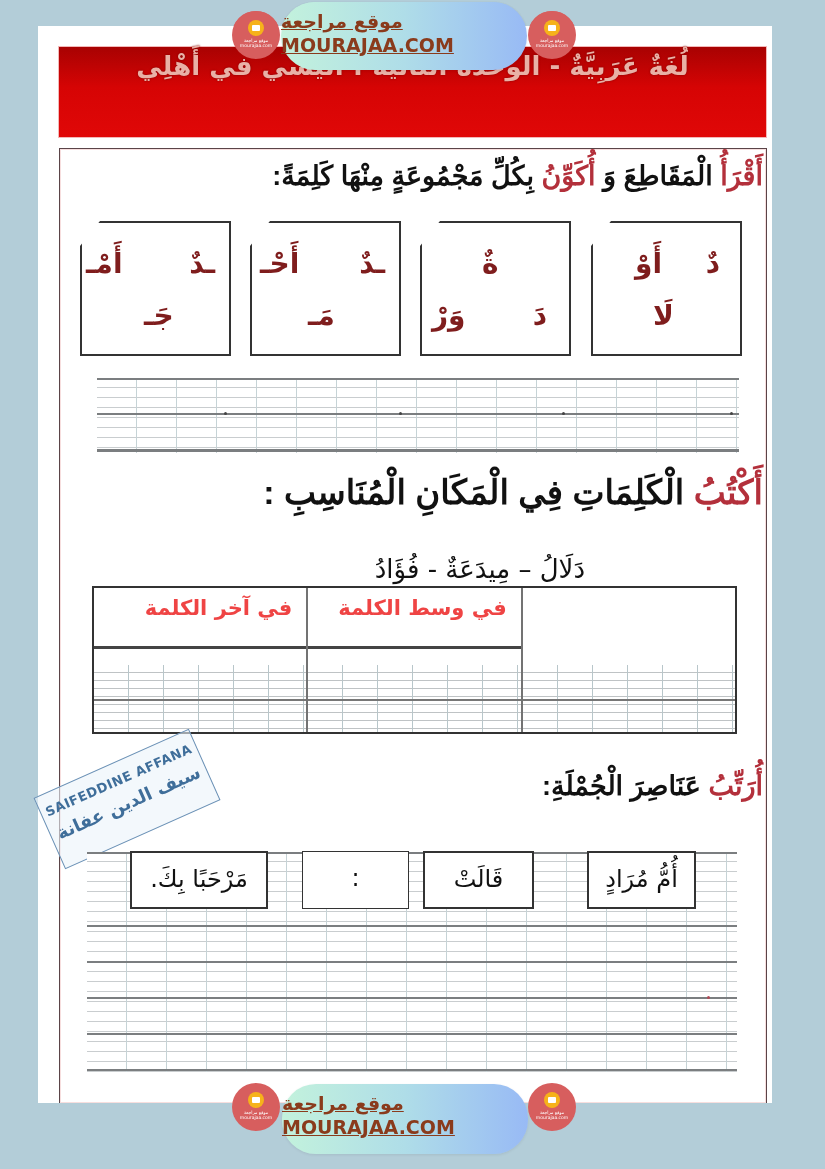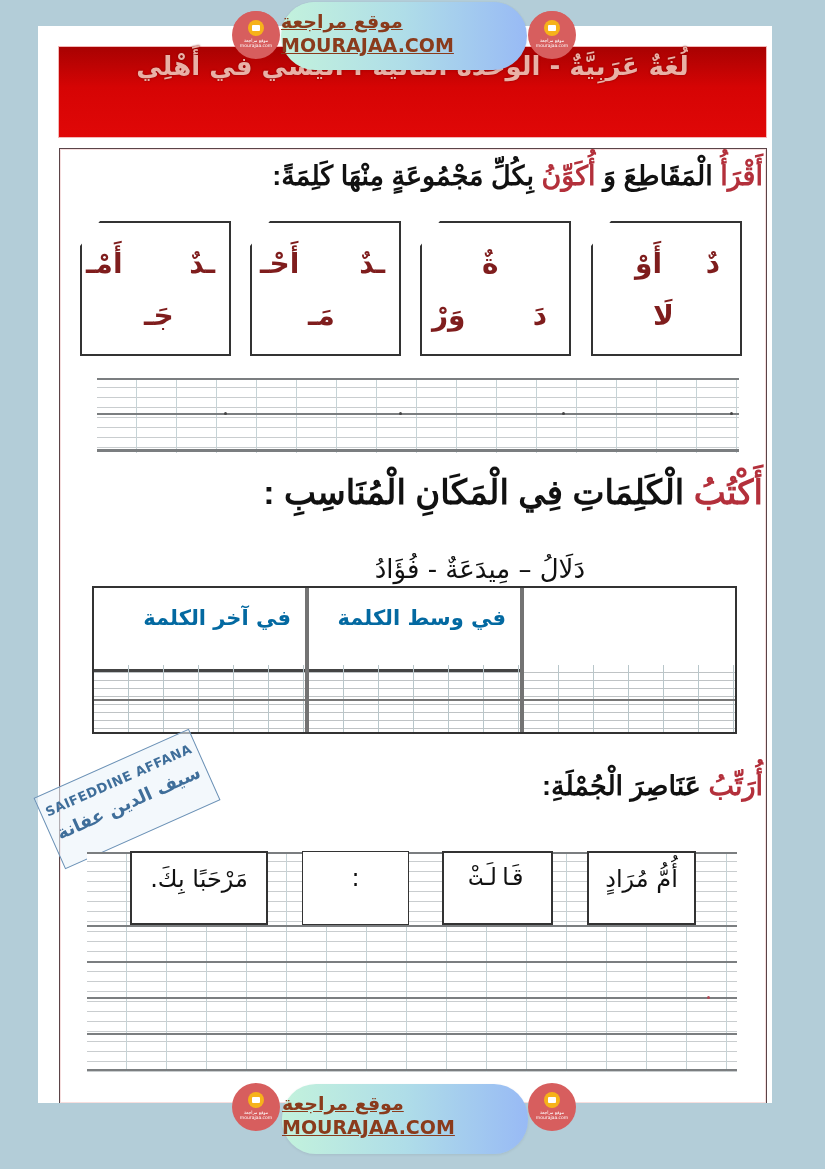--- a/index.html
+++ b/index.html
@@ -51,44 +51,43 @@
   }
   .ruled .bold-line { position: absolute; left: 0; right: 0; height: 2px; background: #7b7e80; }
   .words-row {
     position: absolute; top: 530px; right: 240px; direction: rtl; font-size: 26px; color: #111;
     font-family: "DejaVu Sans", sans-serif; white-space: nowrap; margin-top: 24px;
   }
   .table {
     position: absolute; left: 92px; top: 586px; width: 645px; height: 148px;
     border: 2px solid #333; display: flex; flex-direction: row-reverse; background: #fff;
   }
-  .col { flex: 1; position: relative; border-left: 4px solid #737373; }
+  .col { flex: 1; position: relative; border-left: 2px solid #737373; }
   .col:last-child { border-left: none; }
   .col-head {
-    height: 74px; direction: rtl; font-size: 21px; font-weight: bold; color: #0369a1;
+    height: 61px; direction: rtl; font-size: 21px; font-weight: bold; color: #ef4444;
     padding: 8px 14px 0 0; text-align: right; border-bottom: 3px solid #444;
     font-family: "DejaVu Sans", sans-serif;
-    margin-top: 10px;
   }
   .col-body {
     position: absolute; left: 0; right: 0; top: 77px; bottom: 0;
     background-image:
       repeating-linear-gradient(90deg, transparent 0, transparent 34px, #b8c6ca 34px, #b8c6ca 35px),
       repeating-linear-gradient(180deg, transparent 0, transparent 7px, #bfc3c5 7px, #bfc3c5 8px);
   }
   .col-body .mid { position: absolute; left: 0; right: 0; top: 34px; height: 2px; background: #777; }
   .stamp {
     position: absolute; left: 42px; top: 760px; width: 170px; height: 78px;
     border: 1.5px solid #6a90b5; transform: rotate(-24deg);
     color: #3f6e9a; text-align: center; background: rgba(235,244,250,0.6);
   }
   .stamp .en { font-size: 13px; font-weight: bold; letter-spacing: 0.5px; margin-top: 10px; font-family: "DejaVu Sans", sans-serif; }
   .stamp .ar { font-size: 18px; font-weight: bold; direction: rtl; margin-top: 6px; font-family: "DejaVu Sans", sans-serif; }
   .word-box {
-    position: absolute; top: 851px; height: 74px; border: 2px solid #333; background: #fff;
+    position: absolute; top: 851px; height: 58px; border: 2px solid #333; background: #fff;
     direction: rtl; text-align: center; font-size: 24px; line-height: 52px; color: #111;
     font-family: "DejaVu Sans", sans-serif;
   }
   .banner {
     position: absolute; width: 246px; height: 68px; border-radius: 34px;
     background: linear-gradient(90deg, #c3f2dc 0%, #afdde8 50%, #98baf5 100%);
     text-align: left; color: #8a3b1c; font-weight: bold;
     box-shadow: 0 1px 3px rgba(0,0,0,0.08);
   }
   .banner .ar { font-size: 19px; text-decoration: underline; direction: rtl; margin-top: 8px; font-family: "DejaVu Sans", sans-serif; }
@@ -217,21 +216,21 @@
   <div class="bold-line" style="top:0px;"></div>
   <div class="bold-line" style="top:73px;"></div>
   <div class="bold-line" style="top:109px;"></div>
   <div class="bold-line" style="top:145px;"></div>
   <div class="bold-line" style="top:181px;"></div>
   <div class="bold-line" style="top:217px;"></div>
   <div class="dot" style="left:620px; top:144px; background:#b04a55;"></div>
 </div>
 
 <div class="word-box" style="left:587px; width:109px;">أُمُّ مُرَادٍ</div>
-<div class="word-box" style="left:442px; width:111px;font-family:Liberation Mono, monospace;">قَالَتْ</div>
+<div class="word-box" style="left:423px; width:111px;">قَالَتْ</div>
 <div class="word-box" style="left:302px; width:107px; border-width:1.5px;">:</div>
 <div class="word-box" style="left:130px; width:138px;">مَرْحَبًا بِكَ.</div>
 
 <div class="badge" style="left:232px; top:1083px;">
   <span class="book"></span>
   <span class="txt">موقع مراجعة mourajaa.com</span>
 </div>
 <div class="banner" style="left:282px; top:1084px; height:70px;">
   <div class="ar">موقع مراجعة</div>
   <div class="en">MOURAJAA.COM</div>

